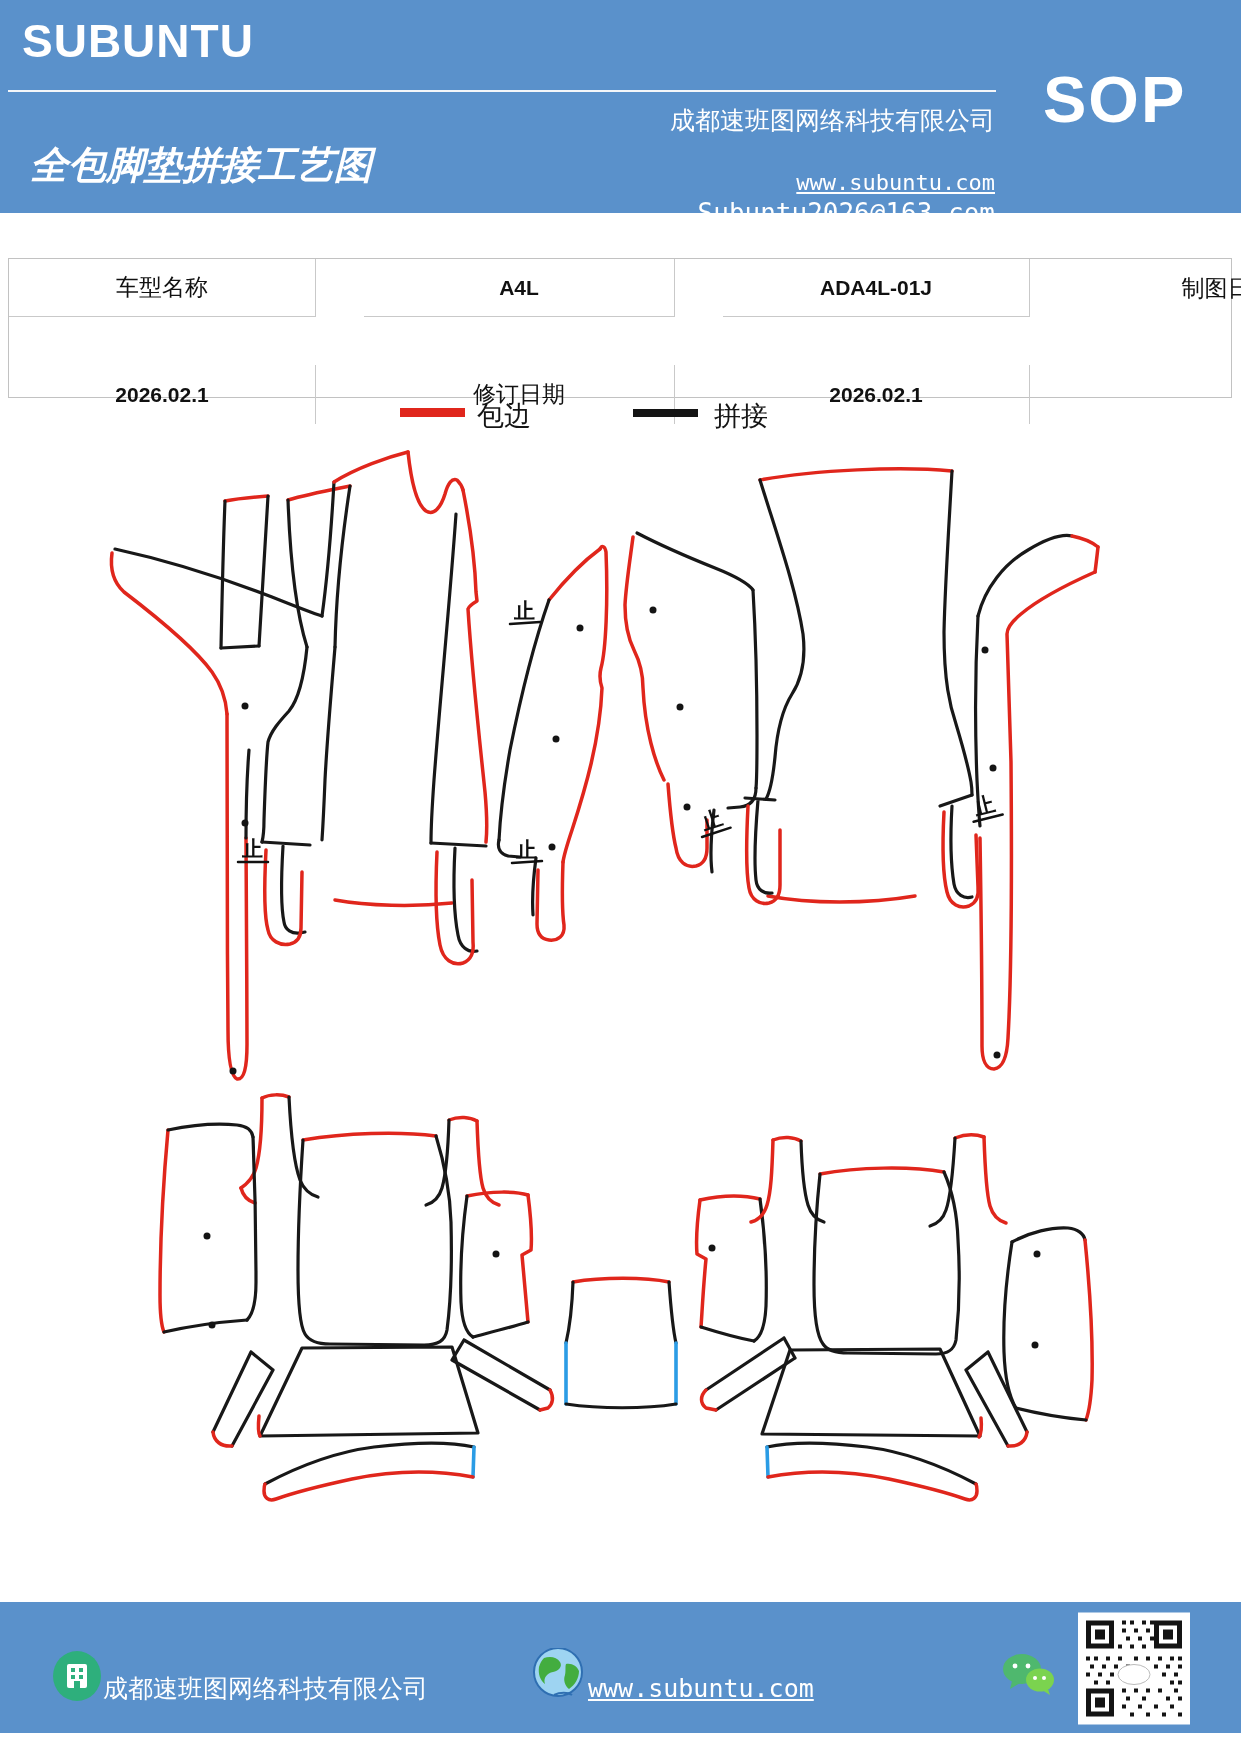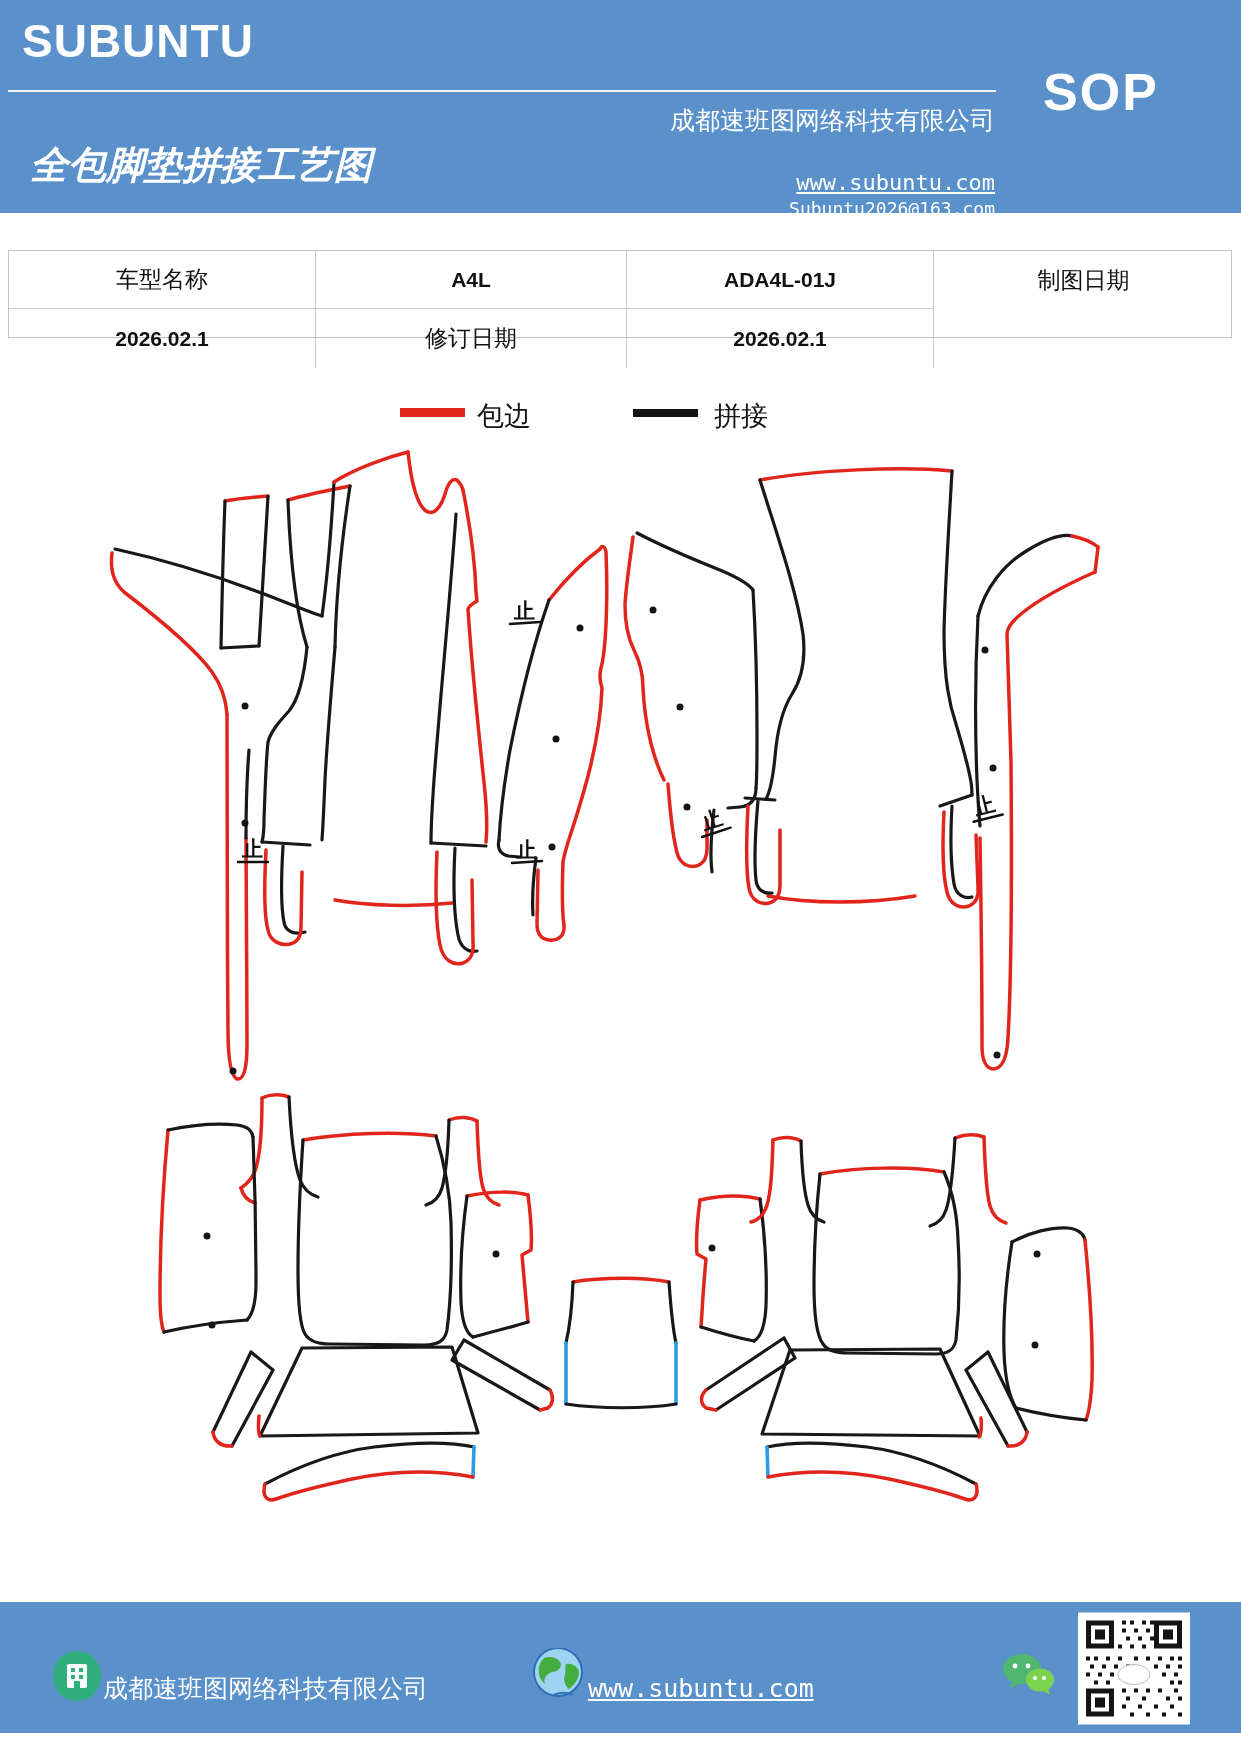--- a/index.html
+++ b/index.html
@@ -7,30 +7,30 @@
         font-family:"Liberation Sans","DejaVu Sans",sans-serif;}
   
   .header{position:absolute;left:0;top:0;width:1241px;height:213px;background:#5a91cb;}
   .logo{position:absolute;left:22px;top:14px;color:#fff;font-size:46px;font-weight:bold;
         letter-spacing:1px;font-family:"Liberation Sans","DejaVu Sans",sans-serif;}
   .header-rule{position:absolute;left:8px;top:90px;width:988px;height:2px;background:#f4f6f9;}
   .doc-title{position:absolute;left:30px;top:140px;color:#fff;font-size:38px;font-weight:600;
         font-family:"Liberation Serif","DejaVu Serif",serif;font-style:italic;}
   .company-top{position:absolute;right:246px;top:104px;color:#fff;font-size:25px;
         font-family:"Liberation Serif","DejaVu Serif",serif;}
-  .sop{position:absolute;left:1043px;top:62px;width:170px;color:#fff;font-size:52px;font-weight:bold;
+  .sop{position:absolute;left:1043px;top:62px;width:170px;color:#fff;font-size:65px;font-weight:bold;
         letter-spacing:2px;}
   .site-top{position:absolute;right:246px;top:170px;color:#fff;font-size:22px;
         font-family:"DejaVu Sans Mono","Liberation Mono",monospace;text-decoration:underline;}
-  .mail-top{position:absolute;right:246px;top:198px;color:#fff;font-size:18px;
+  .mail-top{position:absolute;right:246px;top:198px;color:#fff;font-size:26px;
         font-family:"DejaVu Sans Mono","Liberation Mono",monospace;}
   
-  .info-table{position:absolute;left:8px;top:250px;width:1224px;height:88px;
+  .info-table{position:absolute;left:8px;top:258px;width:1224px;height:140px;
         display:grid;grid-template-columns:307px 311px 307px 299px;grid-template-rows:58px 59px;
-        border:1.5px solid #c2c2c2;box-sizing:border-box;background:#fff;}
+        border:1.5px solid #c2c2c2;box-sizing:border-box;background:#fff;gap:48px;}
   .cell{border-right:1.5px solid #c9c9c9;border-bottom:1.5px solid #c9c9c9;
         display:flex;align-items:center;justify-content:center;color:#111;}
   .cell:nth-child(4n){border-right:none;}
   .cell.last-row{border-bottom:none;}
   .cell.lbl{font-size:23px;font-family:"Liberation Serif","DejaVu Serif",serif;}
   .cell.val{font-size:21px;font-weight:bold;font-family:"Liberation Sans","DejaVu Sans",sans-serif;}
   
   .legend-swatch{position:absolute;}
   .legend-label{position:absolute;font-size:27px;color:#151515;
         font-family:"Liberation Serif","DejaVu Serif",serif;}

